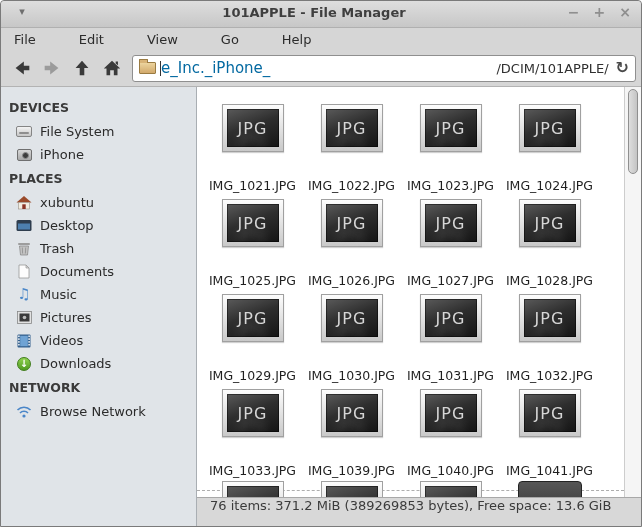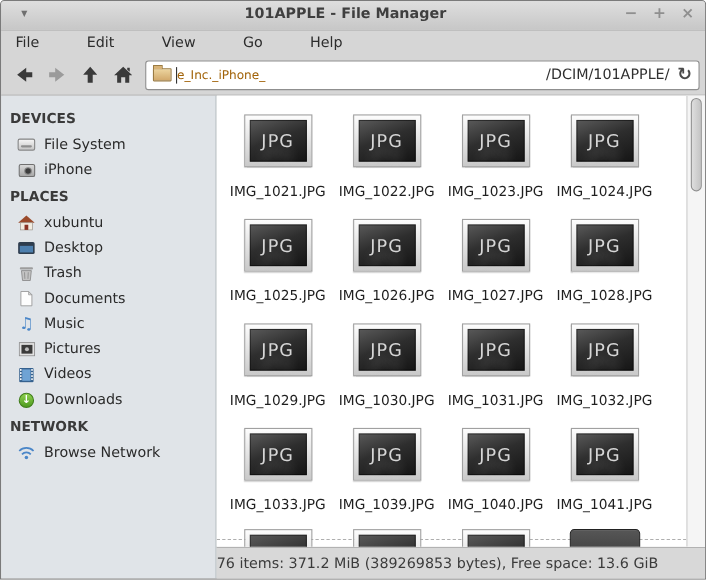--- a/index.html
+++ b/index.html
@@ -56,21 +56,21 @@
     width:17px; height:12px; position:relative; flex:0 0 17px;
     background:linear-gradient(#ecd49e,#d2a96b);
     border:1px solid #9a7b42; border-radius:1px; margin-right:4px;
   }
   .folder-icon::before {
     content:""; position:absolute; top:-4px; left:-1px; width:7px; height:3px;
     background:#d8b377; border:1px solid #9a7b42; border-bottom:none;
     border-radius:1px 1px 0 0;
   }
   .text-cursor { width:1px; height:15px; background:#333; flex:0 0 1px; }
-  .path-left  { font-size:11px; color:#a16207; white-space:nowrap; }
+  .path-left  { font-size:15px; color:#0369a1; white-space:nowrap; }
   .path-right { font-size:13px; color:#2f2f2f; white-space:nowrap; margin-left:auto; }
   .reload-icon {
     font-size:16px; font-weight:bold; color:#4a4a4a; margin-left:7px;
     line-height:1; flex:0 0 auto;
   }
   
   .body { flex:1; display:flex; min-height:0; }
   .sidebar {
     width:196px; flex:0 0 196px; background:#e0e4e8;
     border-right:1px solid #a9aeb3; padding-top:8px; overflow:hidden;
@@ -115,21 +115,21 @@
   .file-icon-inner {
     width:100%; height:100%;
     background:linear-gradient(160deg,#5a5a5a 0%,#2e2e2e 45%,#151515 100%);
     box-shadow:inset 0 0 0 1px rgba(0,0,0,0.45);
     display:flex; align-items:center; justify-content:center;
   }
   .jpg-text {
     color:#d6d6d6; font-size:16px; letter-spacing:1px;
     text-shadow:0 11px 9px rgba(215,215,215,0.30);
   }
-  .file-label { margin-top:14px; font-size:12.5px; color:#1f1f1f; white-space:nowrap; }
+  .file-label { margin-top:26px; font-size:12.5px; color:#1f1f1f; white-space:nowrap; }
   .partial-item.framed {
     width:62px; height:48px; margin:2px auto 0; padding:4px;
     background:linear-gradient(#fdfdfd,#c9c9c9); border:1px solid #a0a0a0; justify-self:center;
   }
   .partial-inner { width:100%; height:100%;
     background:linear-gradient(160deg,#5a5a5a 0%,#2e2e2e 60%,#151515 100%);
     box-shadow:inset 0 0 0 1px rgba(0,0,0,0.45); }
   .partial-item.plain {
     width:64px; height:48px; margin:2px auto 0; justify-self:center;
     background:linear-gradient(#565656,#2c2c2c); border-radius:4px 4px 0 0;
@@ -143,21 +143,21 @@
     position:absolute; top:0; bottom:0; right:0; width:17px;
     background:#f5f5f5; border-left:1px solid #cdcdcd; z-index:2;
   }
   .scroll-thumb {
     position:absolute; top:2px; left:3px; width:10px; height:85px;
     border-radius:6px; background:linear-gradient(90deg,#dedede,#c4c4c4);
     border:1px solid #8f8f8f;
   }
   .statusbar {
     flex:0 0 29px; background:#d8d8d8; border-top:1px solid #a8a8a8;
-    display:flex; align-items:center; 
+    display:flex; padding-left:13px;
     font-size:13px; color:#3b3b3b;
   }
 </style>
 </head>
 <body>
 
 <div class="window">
 
   <div class="titlebar">
     <span class="win-menu">▾</span>

